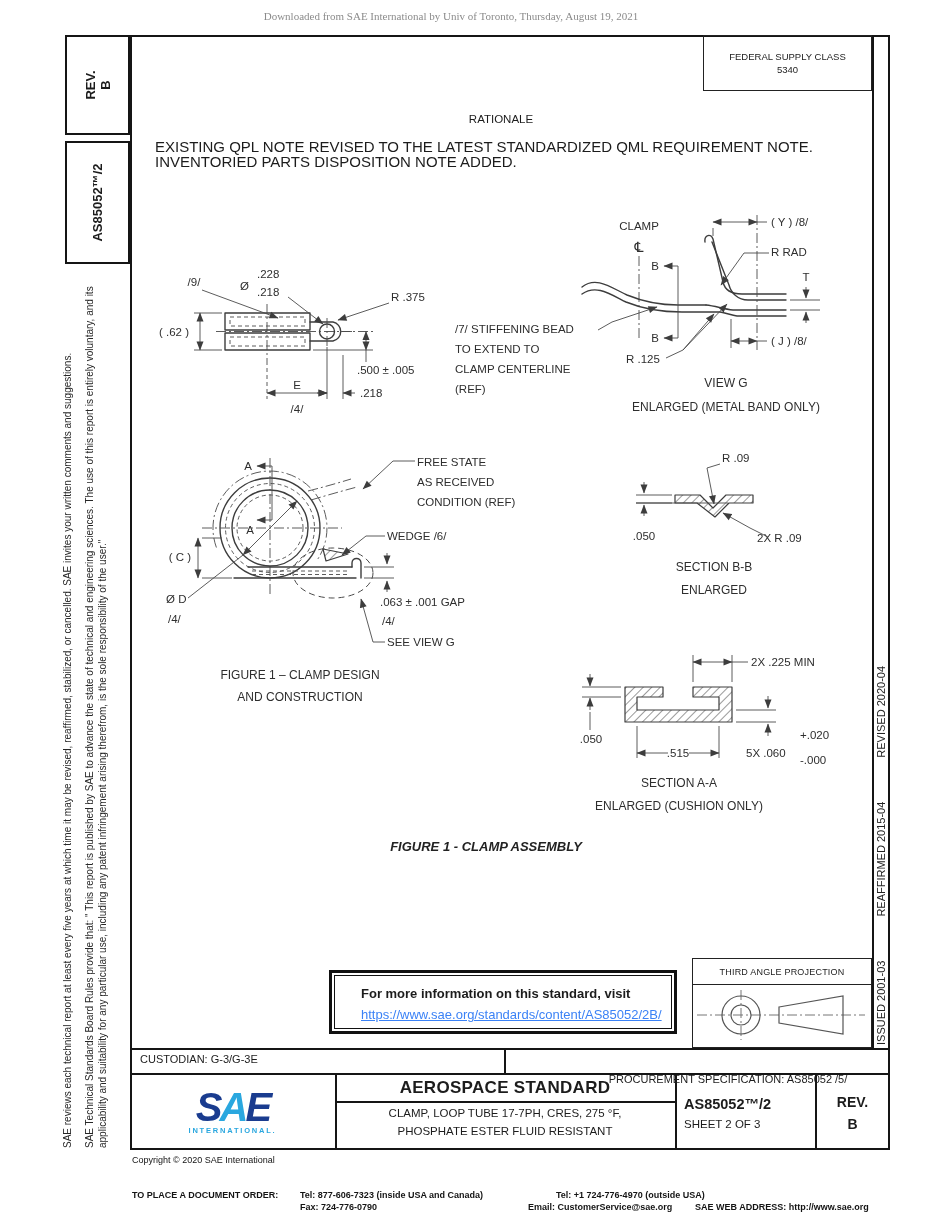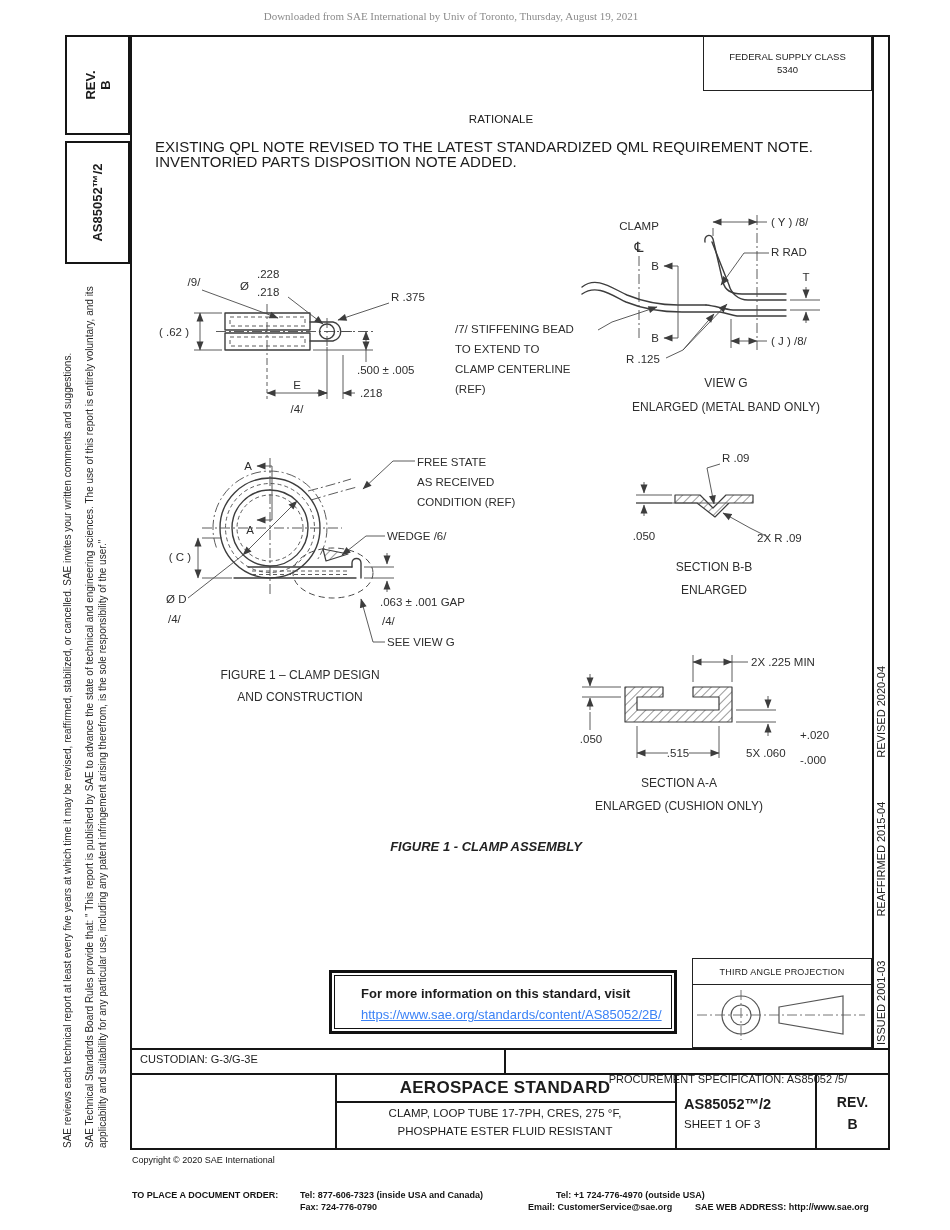--- a/index.html
+++ b/index.html
@@ -349,26 +349,32 @@
   <div class="line" style="left:130px;top:1073px;width:760px;height:2px;"></div>
   <div class="line" style="left:504px;top:1048px;width:2px;height:25px;"></div>
   <div class="line" style="left:335px;top:1073px;width:2px;height:77px;"></div>
   <div class="line" style="left:675px;top:1073px;width:2px;height:77px;"></div>
   <div class="line" style="left:815px;top:1073px;width:2px;height:77px;"></div>
   <div class="line" style="left:336px;top:1101px;width:340px;height:1.5px;"></div>
 
   <div class="abs custodian">CUSTODIAN: G-3/G-3E</div>
   <div class="abs procurement">PROCUREMENT SPECIFICATION: AS85052 /5/</div>
 
+  <div class="abs logo-cell">
+    <div class="sae-word">
+      <span class="sae-s">S</span><span class="sae-a">A</span><span class="sae-e">E</span>
+    </div>
+    <div class="sae-sub">INTERNATIONAL.</div>
+  </div>
 
   <div class="abs doc-type">AEROSPACE STANDARD</div>
   <div class="abs doc-title1">CLAMP, LOOP TUBE 17-7PH, CRES, 275 °F,</div>
   <div class="abs doc-title2">PHOSPHATE ESTER FLUID RESISTANT</div>
   <div class="abs doc-number">AS85052™/2</div>
-  <div class="abs doc-sheet">SHEET 1 OF 3</div>
+  <div class="abs doc-sheet">SHEET 2 OF 3</div>
   <div class="abs rev-label">REV.</div>
   <div class="abs rev-value">B</div>
 
   <div class="abs foot" style="left:132px;top:1155px;">Copyright © 2020 SAE International</div>
   <div class="abs foot foot-b" style="left:132px;top:1190px;">TO PLACE A DOCUMENT ORDER:</div>
   <div class="abs foot foot-b" style="left:300px;top:1190px;">Tel: 877-606-7323 (inside USA and Canada)</div>
   <div class="abs foot foot-b" style="left:528px;top:1190px;margin-left:28px;">Tel: +1 724-776-4970 (outside USA)</div>
   <div class="abs foot foot-b" style="left:300px;top:1202px;">Fax: 724-776-0790</div>
   <div class="abs foot foot-b" style="left:528px;top:1202px;">Email: CustomerService@sae.org</div>
   <div class="abs foot foot-b" style="left:695px;top:1202px;">SAE WEB ADDRESS: http://www.sae.org</div>

